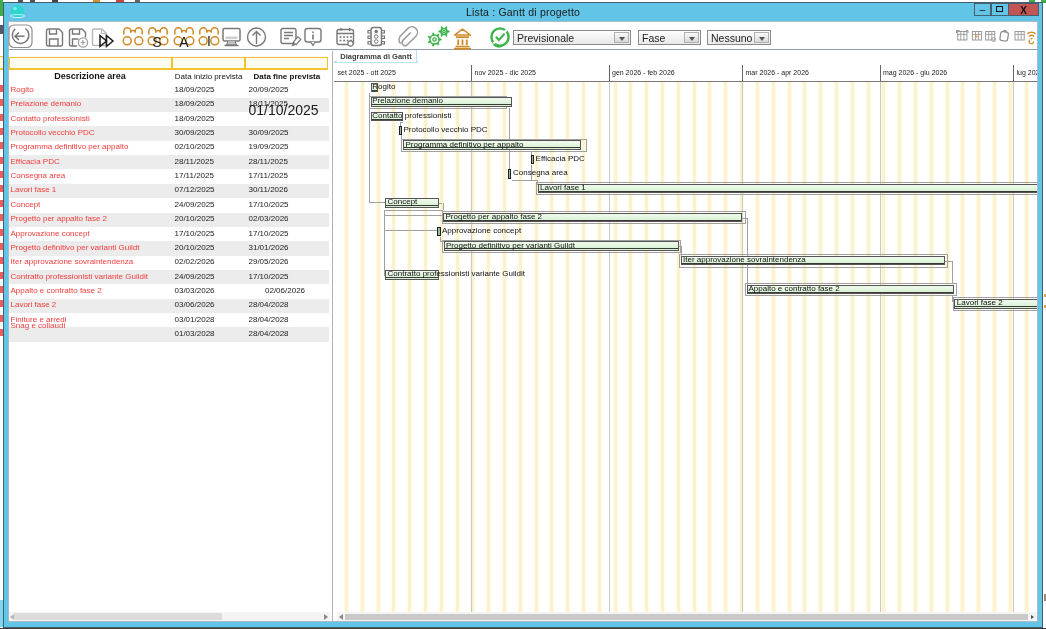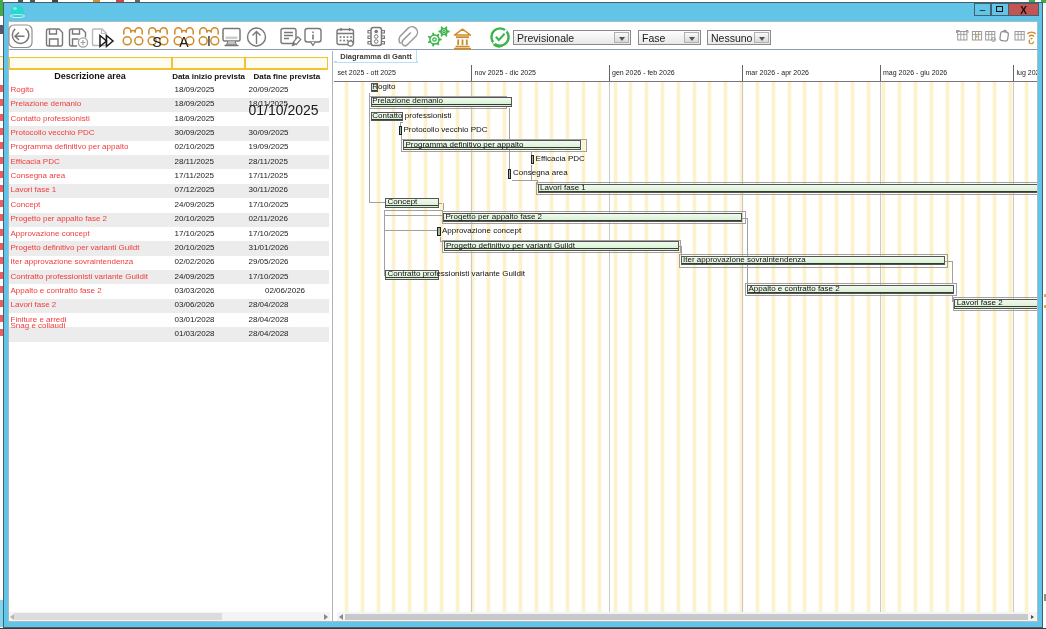--- a/index.html
+++ b/index.html
@@ -37,20 +37,21 @@
 <div class="abs" style="left:0;top:271.5px;width:3px;height:7px;background:#f25c5c"></div>
 <div class="abs" style="left:0;top:285.9px;width:3px;height:7px;background:#f25c5c"></div>
 <div class="abs" style="left:0;top:300.2px;width:3px;height:7px;background:#f25c5c"></div>
 <div class="abs" style="left:0;top:314.6px;width:3px;height:7px;background:#f25c5c"></div>
 <div class="abs" style="left:0;top:328.9px;width:3px;height:7px;background:#f25c5c"></div>
 <div class="abs" style="left:0;top:600px;width:3px;height:27px;background:#7fd4ef"></div>
 <div class="abs" style="left:2.5px;top:2px;width:1040px;height:625.5px;background:#62c5e8;border:1px solid #44606e"></div>
 <div class="abs" style="left:11px;top:5px;width:13px;height:13px;border-radius:50%;background:#2cd6ce"></div>
 <div class="abs" style="left:9.5px;top:14px;width:15px;height:4px;border:1px solid rgba(255,255,255,.75);border-radius:50%;background:transparent"></div>
 <div class="abs" style="left:13px;top:6.5px;width:4px;height:3px;border-radius:50%;background:#7eeee6"></div>
+<div class="abs" style="left:0;top:5.5px;width:1046px;text-align:center;font-size:10.5px;color:#1a1a1a;letter-spacing:0.2px">Lista : Gantt di progetto</div>
 <div class="abs" style="left:974px;top:2.5px;width:17px;height:13.5px;background:#62c5e8;border:1px solid #44606e;color:#111;font-size:10px;text-align:center;line-height:11px">–</div>
 <div class="abs" style="left:990.5px;top:2.5px;width:18px;height:13.5px;background:#62c5e8;border:1px solid #44606e"></div>
 <div class="abs" style="left:996px;top:6px;width:7px;height:6px;border:1.5px solid #111;background:transparent"></div>
 <div class="abs" style="left:1008px;top:2.5px;width:31px;height:13.5px;background:#c35454;border:1px solid #44606e;color:#111;font-size:10px;font-weight:bold;text-align:center;line-height:13px">X</div>
 <div class="abs" style="left:7.5px;top:21px;width:1030px;height:600.5px;background:#fff;border:1px solid #a8bcc8"></div>
 <div class="abs" style="left:8.5px;top:21.5px;width:1028px;height:28.6px;background:#fff;border-bottom:1.3px solid #8c9cac"></div>
 <svg class="abs" style="left:0;top:0" width="1046" height="52" viewBox="0 0 1046 52">
       <rect x="9" y="25" width="23" height="22.5" rx="5" fill="none" stroke="#909090" stroke-width="1.2"></rect>
       <path d="M 25.5 28.5 A 8.3 8.3 0 1 1 15.2 28.9" fill="none" stroke="#787878" stroke-width="1.5"></path>
       <path d="M 15.5 36.2 h 9" stroke="#787878" stroke-width="1.5" fill="none"></path>
@@ -162,21 +163,21 @@
 <div class="abs" style="left:638px;top:29.5px;width:63px;height:15px;background:linear-gradient(#fdfdfd,#e8e8e8);border:1px solid #8a8a8a;font-size:10.5px;color:#222;line-height:14px;padding-left:3px">Fase<div class="abs" style="right:1px;top:1px;width:15px;height:11.5px;background:linear-gradient(#fafafa,#d8d8d8);border:1px solid #b0b0b0">
         <div class="abs" style="left:3.5px;top:4px;width:0;height:0;border-left:3.5px solid transparent;border-right:3.5px solid transparent;border-top:4px solid #555"></div>
       </div></div>
 <div class="abs" style="left:707px;top:29.5px;width:64px;height:15px;background:linear-gradient(#fdfdfd,#e8e8e8);border:1px solid #8a8a8a;font-size:10.5px;color:#222;line-height:14px;padding-left:3px">Nessuno<div class="abs" style="right:1px;top:1px;width:15px;height:11.5px;background:linear-gradient(#fafafa,#d8d8d8);border:1px solid #b0b0b0">
         <div class="abs" style="left:3.5px;top:4px;width:0;height:0;border-left:3.5px solid transparent;border-right:3.5px solid transparent;border-top:4px solid #555"></div>
       </div></div>
 <div class="abs" style="left:8.5px;top:56.8px;width:163.1px;height:12.8px;background:#fdfcee;border:1px solid #f2c230;border-bottom:2px solid #f2c230"></div>
 <div class="abs" style="left:171.6px;top:56.8px;width:73.8px;height:12.8px;background:#fdfcee;border:1px solid #f2c230;border-bottom:2px solid #f2c230"></div>
 <div class="abs" style="left:245.4px;top:56.8px;width:83.1px;height:12.8px;background:#fdfcee;border:1px solid #f2c230;border-bottom:2px solid #f2c230"></div>
 <div class="abs" style="left:8.5px;top:70px;width:163px;height:13px;font-size:9px;font-weight:bold;color:#111;text-align:center;line-height:13.5px;white-space:nowrap">Descrizione area</div>
-<div class="abs" style="left:171.6px;top:70px;width:74px;height:13px;font-size:8px;font-weight:bold;color:#111;text-align:center;line-height:13.5px;white-space:nowrap">Data inizio prevista</div>
+<div class="abs" style="left:171.6px;top:70px;width:74px;height:13px;font-size:8px;font-weight:normal;color:#111;text-align:center;line-height:13.5px;white-space:nowrap">Data inizio prevista</div>
 <div class="abs" style="left:245.4px;top:70px;width:83px;height:13px;font-size:8px;font-weight:bold;color:#111;text-align:center;line-height:13.5px;white-space:nowrap">Data fine prevista</div>
 <div class="abs" style="left:8.5px;top:83.40px;width:320px;height:14.35px;background:#ffffff"></div>
 <div class="abs" style="left:10.5px;top:84.00px;width:175px;height:12px;font-size:8px;line-height:12.5px;color:#f23b3b;white-space:nowrap">Rogito</div>
 <div class="abs" style="left:174.5px;top:84.00px;width:70px;height:12px;font-size:8px;line-height:12.5px;color:#1a1a1a">18/09/2025</div>
 <div class="abs" style="left:248.5px;top:84.00px;width:80px;height:12px;font-size:8px;line-height:12.5px;color:#1a1a1a">20/09/2025</div>
 <div class="abs" style="left:8.5px;top:97.75px;width:320px;height:14.35px;background:#ececec"></div>
 <div class="abs" style="left:10.5px;top:98.35px;width:175px;height:12px;font-size:8px;line-height:12.5px;color:#f23b3b;white-space:nowrap">Prelazione demanio</div>
 <div class="abs" style="left:174.5px;top:98.35px;width:70px;height:12px;font-size:8px;line-height:12.5px;color:#1a1a1a">18/09/2025</div>
 <div class="abs" style="left:248.5px;top:98.35px;width:80px;height:12px;font-size:8px;line-height:12.5px;color:#1a1a1a">18/11/2025</div>
 <div class="abs" style="left:8.5px;top:112.10px;width:320px;height:14.35px;background:#ffffff"></div>
@@ -203,21 +204,21 @@
 <div class="abs" style="left:10.5px;top:184.45px;width:175px;height:12px;font-size:8px;line-height:12.5px;color:#f23b3b;white-space:nowrap">Lavori fase 1</div>
 <div class="abs" style="left:174.5px;top:184.45px;width:70px;height:12px;font-size:8px;line-height:12.5px;color:#1a1a1a">07/12/2025</div>
 <div class="abs" style="left:248.5px;top:184.45px;width:80px;height:12px;font-size:8px;line-height:12.5px;color:#1a1a1a">30/11/2026</div>
 <div class="abs" style="left:8.5px;top:198.20px;width:320px;height:14.35px;background:#ffffff"></div>
 <div class="abs" style="left:10.5px;top:198.80px;width:175px;height:12px;font-size:8px;line-height:12.5px;color:#f23b3b;white-space:nowrap">Concept</div>
 <div class="abs" style="left:174.5px;top:198.80px;width:70px;height:12px;font-size:8px;line-height:12.5px;color:#1a1a1a">24/09/2025</div>
 <div class="abs" style="left:248.5px;top:198.80px;width:80px;height:12px;font-size:8px;line-height:12.5px;color:#1a1a1a">17/10/2025</div>
 <div class="abs" style="left:8.5px;top:212.55px;width:320px;height:14.35px;background:#ececec"></div>
 <div class="abs" style="left:10.5px;top:213.15px;width:175px;height:12px;font-size:8px;line-height:12.5px;color:#f23b3b;white-space:nowrap">Progetto per appalto fase 2</div>
 <div class="abs" style="left:174.5px;top:213.15px;width:70px;height:12px;font-size:8px;line-height:12.5px;color:#1a1a1a">20/10/2025</div>
-<div class="abs" style="left:248.5px;top:213.15px;width:80px;height:12px;font-size:8px;line-height:12.5px;color:#1a1a1a">02/11/2026</div>
+<div class="abs" style="left:248.5px;top:213.15px;width:80px;height:12px;font-size:8px;line-height:12.5px;color:#1a1a1a">02/03/2026</div>
 <div class="abs" style="left:8.5px;top:226.90px;width:320px;height:14.35px;background:#ffffff"></div>
 <div class="abs" style="left:10.5px;top:227.50px;width:175px;height:12px;font-size:8px;line-height:12.5px;color:#f23b3b;white-space:nowrap">Approvazione concept</div>
 <div class="abs" style="left:174.5px;top:227.50px;width:70px;height:12px;font-size:8px;line-height:12.5px;color:#1a1a1a">17/10/2025</div>
 <div class="abs" style="left:248.5px;top:227.50px;width:80px;height:12px;font-size:8px;line-height:12.5px;color:#1a1a1a">17/10/2025</div>
 <div class="abs" style="left:8.5px;top:241.25px;width:320px;height:14.35px;background:#ececec"></div>
 <div class="abs" style="left:10.5px;top:241.85px;width:175px;height:12px;font-size:8px;line-height:12.5px;color:#f23b3b;white-space:nowrap">Progetto definitivo per varianti Guildt</div>
 <div class="abs" style="left:174.5px;top:241.85px;width:70px;height:12px;font-size:8px;line-height:12.5px;color:#1a1a1a">20/10/2025</div>
 <div class="abs" style="left:248.5px;top:241.85px;width:80px;height:12px;font-size:8px;line-height:12.5px;color:#1a1a1a">31/01/2026</div>
 <div class="abs" style="left:8.5px;top:255.60px;width:320px;height:14.35px;background:#ffffff"></div>
 <div class="abs" style="left:10.5px;top:256.20px;width:175px;height:12px;font-size:8px;line-height:12.5px;color:#f23b3b;white-space:nowrap">Iter approvazione sovraintendenza</div>

